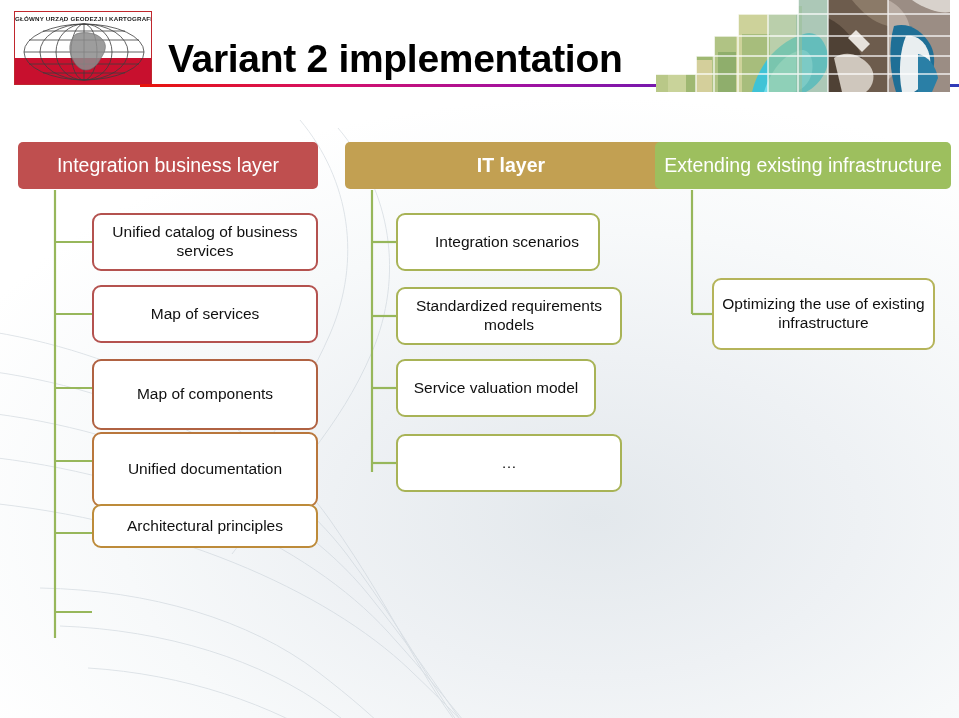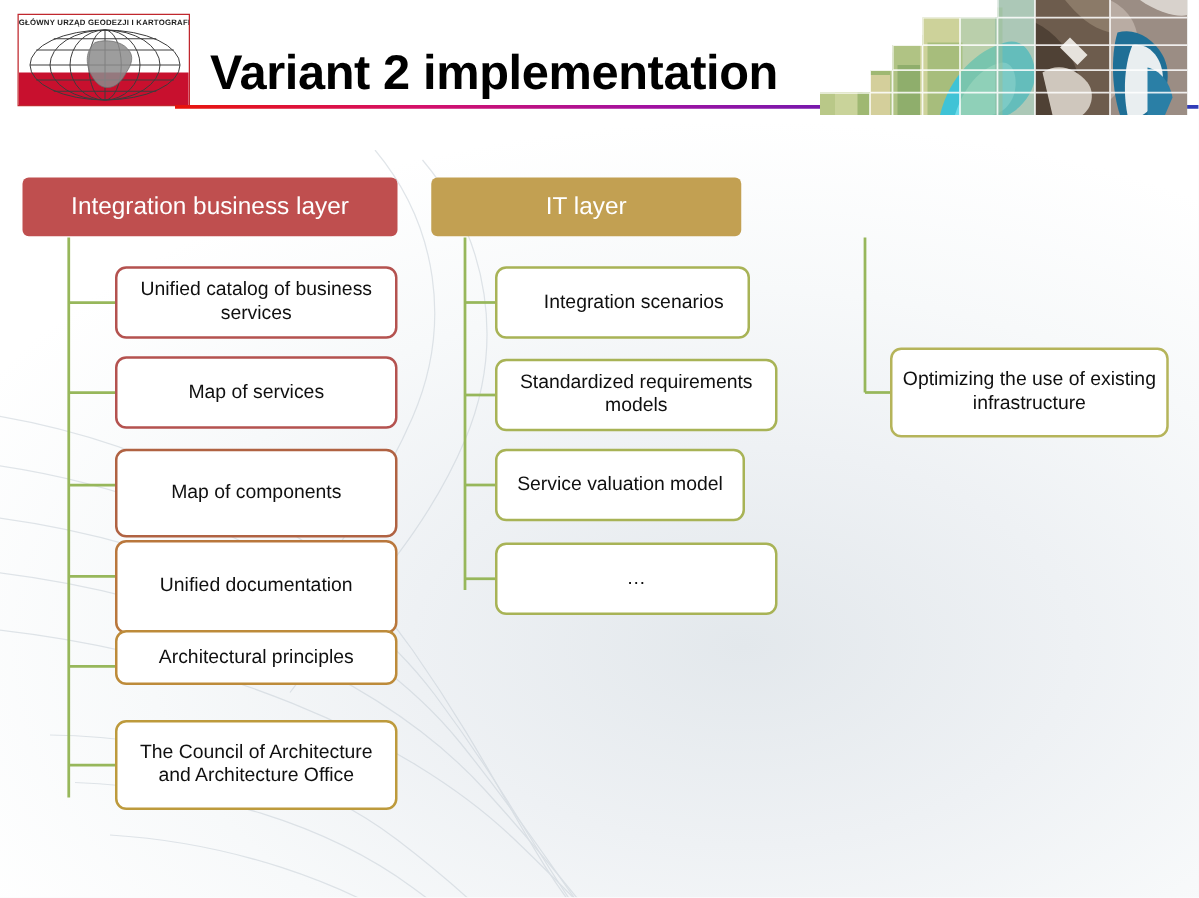--- a/index.html
+++ b/index.html
@@ -260,29 +260,29 @@
     <div class="node" style="left:92px; top:213px; width:226px; height:58px; border-color:#b4524f;">Unified catalog of business services</div>
 
     <div class="node" style="left:92px; top:285px; width:226px; height:58px; border-color:#b4524f;">Map of services</div>
 
     <div class="node" style="left:92px; top:359px; width:226px; height:71px; border-color:#b06242;">Map of components</div>
 
     <div class="node" style="left:92px; top:432px; width:226px; height:75px; border-color:#b9773c;">Unified documentation</div>
 
     <div class="node" style="left:92px; top:504px; width:226px; height:44px; border-color:#bd8b3a;">Architectural principles</div>
 
-    <div class="node" style="left:92px; top:576px; width:226px; height:72px; border-color:#bd9a3c;">The Council of Architecture and Architecture Office</div>
-
-    <div class="col-header" style="left:345px; top:142px; width:248px; height:47px; background:#c2a052;">IT layer</div>
+
+    <div class="col-header" style="left:345px; top:142px; width:332px; height:47px; background:#c2a052;font-weight:bold;">IT layer</div>
 
     <div class="node" style="left:396px; top:213px; width:204px; height:58px; border-color:#a8b356;padding-left:26px;">Integration scenarios</div>
 
     <div class="node" style="left:396px; top:287px; width:226px; height:58px; border-color:#a8b356;">Standardized requirements models</div>
 
     <div class="node" style="left:396px; top:359px; width:200px; height:58px; border-color:#a8b356;">Service valuation model</div>
 
     <div class="node" style="left:396px; top:434px; width:226px; height:58px; border-color:#a8b356;">…</div>
 
+    <div class="col-header" style="left:655px; top:142px; width:296px; height:47px; background:#9dbf5e; flex-direction:column;">Extending existing infrastructure</div>
 
     <div class="node" style="left:712px; top:278px; width:223px; height:72px; border-color:#b5b45a;">Optimizing the use of existing infrastructure</div>
 
   </div>
 </div>
 
 </body></html>

